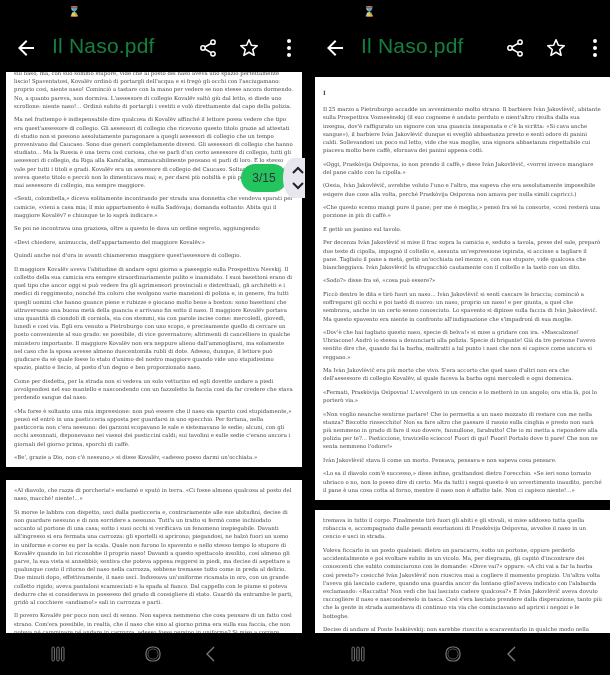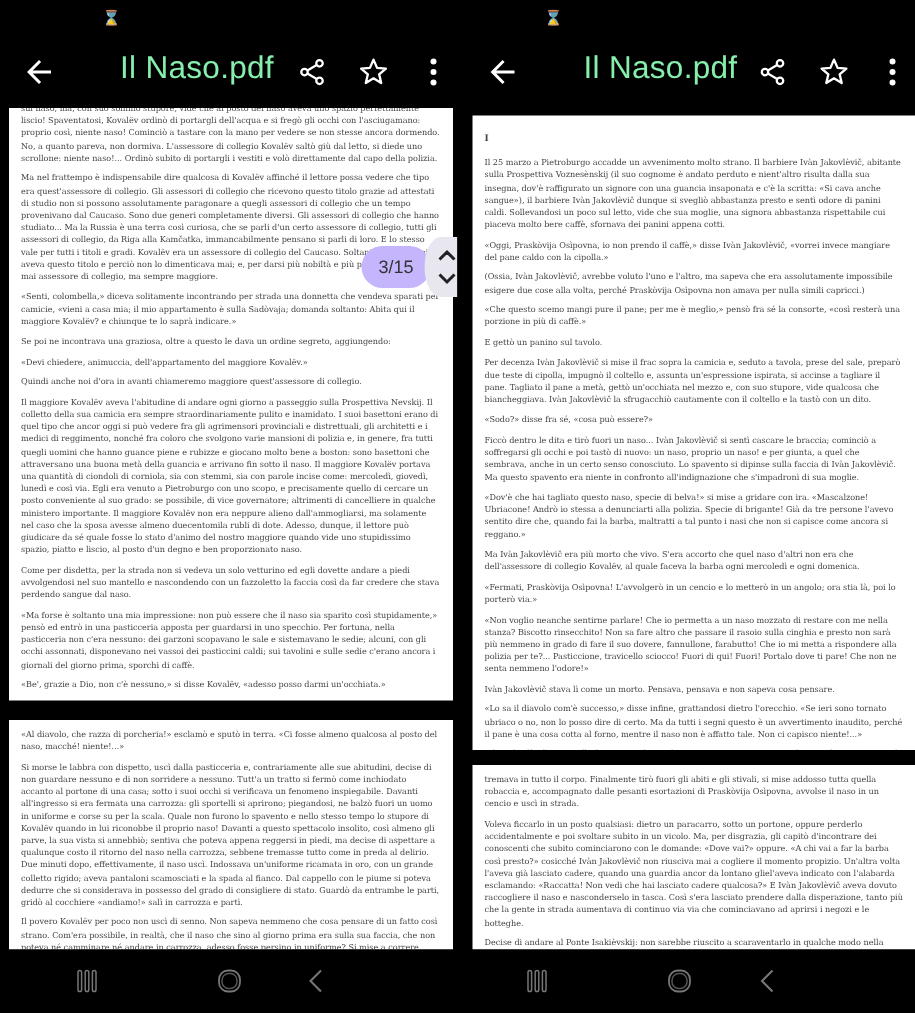--- a/index.html
+++ b/index.html
@@ -5,28 +5,28 @@
   * { box-sizing: border-box; margin: 0; padding: 0; }
   html, body { width: 610px; height: 675px; background: #000; overflow: hidden; }
   body { position: relative; font-family: "Liberation Sans", sans-serif; }
   .panel { position: absolute; top: 0; height: 675px; background: #000; overflow: hidden; }
   .panel.left { left: 0; width: 305px; }
   .panel.right { left: 305px; width: 305px; }
   .status { position: absolute; top: 4px; height: 18px; width: 100%; }
   .status .hourglass { position: absolute; top: 2px; font-size: 10px; color: #bbb; font-family: "DejaVu Sans", sans-serif; }
   .appbar { position: absolute; top: 30px; left: 0; width: 100%; height: 40px; }
   .appbar .back { position: absolute; left: 14px; top: 6px; width: 24px; height: 24px; color: #fff; }
-  .appbar .title { position: absolute; left: 52px; top: 4px; color: #86efac; font-size: 21px; font-family: "Liberation Sans", sans-serif; letter-spacing: 0.2px; margin-left: 28px; }
+  .appbar .title { position: absolute; left: 52px; top: 4px; color: #15803d; font-size: 21px; font-family: "Liberation Sans", sans-serif; letter-spacing: 0.2px; }
   .appbar .share { position: absolute; top: 8px; width: 20px; height: 20px; }
   .appbar .star { position: absolute; top: 7px; width: 22px; height: 22px; }
   .appbar .more { position: absolute; top: 8px; width: 6px; height: 20px; }
   .page { position: absolute; background: #fff; overflow: hidden; color: #444; font-family: "DejaVu Serif", serif; font-size: 5.4px; line-height: 8.2px; padding: 0 8px; }
   .page p { margin-bottom: 5.3px; text-align: left; }
   .page .chapter { font-weight: bold; margin-bottom: 8px; font-size: 6px; }
-  .pgind { position: absolute; background: #c4b5fd; color: #333; border-radius: 14px; font-family: "Liberation Sans", sans-serif; font-size: 12px; text-align: center; }
+  .pgind { position: absolute; background: #22c55e; color: #333; border-radius: 14px; font-family: "Liberation Sans", sans-serif; font-size: 12px; text-align: center; }
   .scrollbtn { position: absolute; background: #e8e6ef; border-radius: 50% 0 0 50%; }
   .navbar { position: absolute; bottom: 0; left: 0; width: 100%; height: 42px; background: #000; }
   .navbar .nb { position: absolute; top: 12px; }
 </style>
 </head>
 <body>
 
 <div class="panel left">
   <div class="status">
     <span class="hourglass" style="left:68px">⌛</span>

